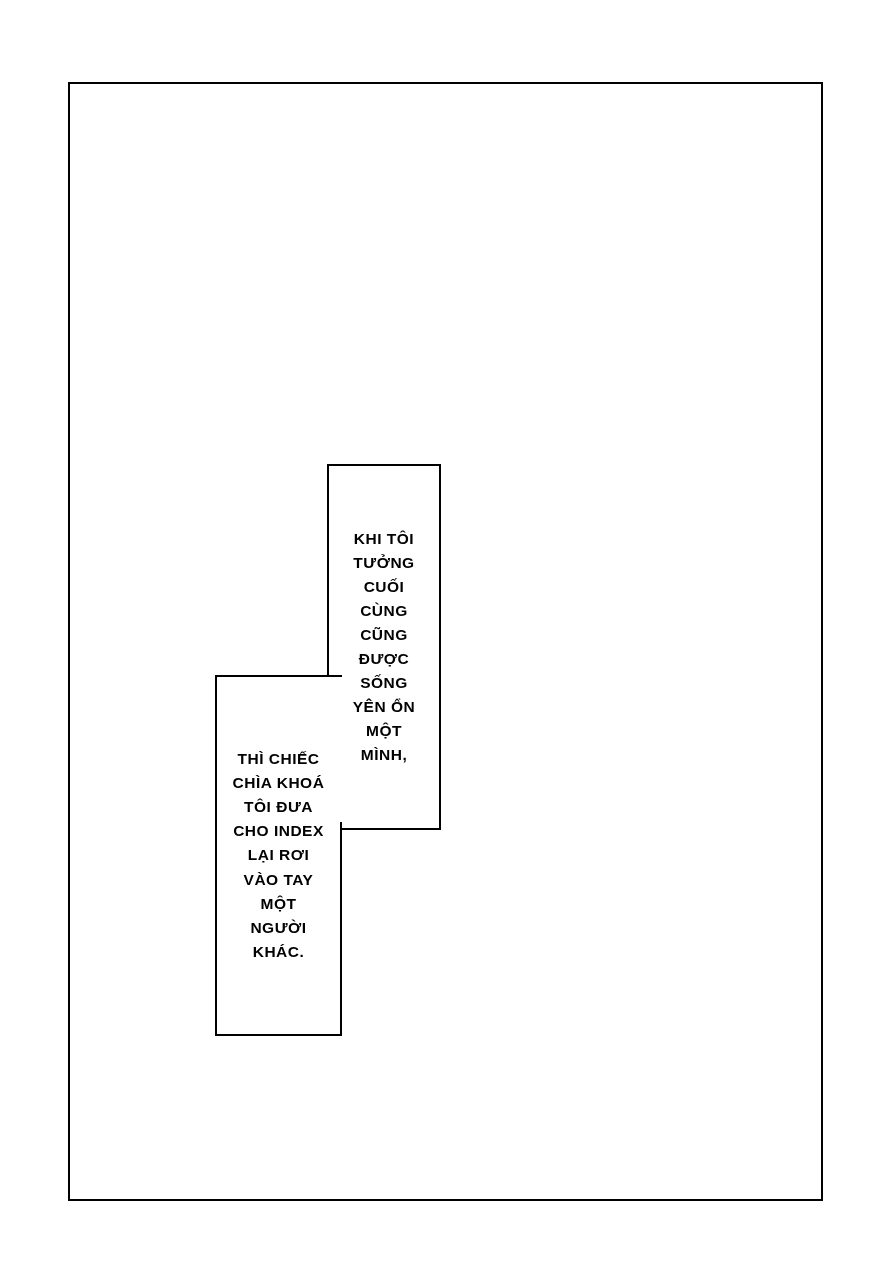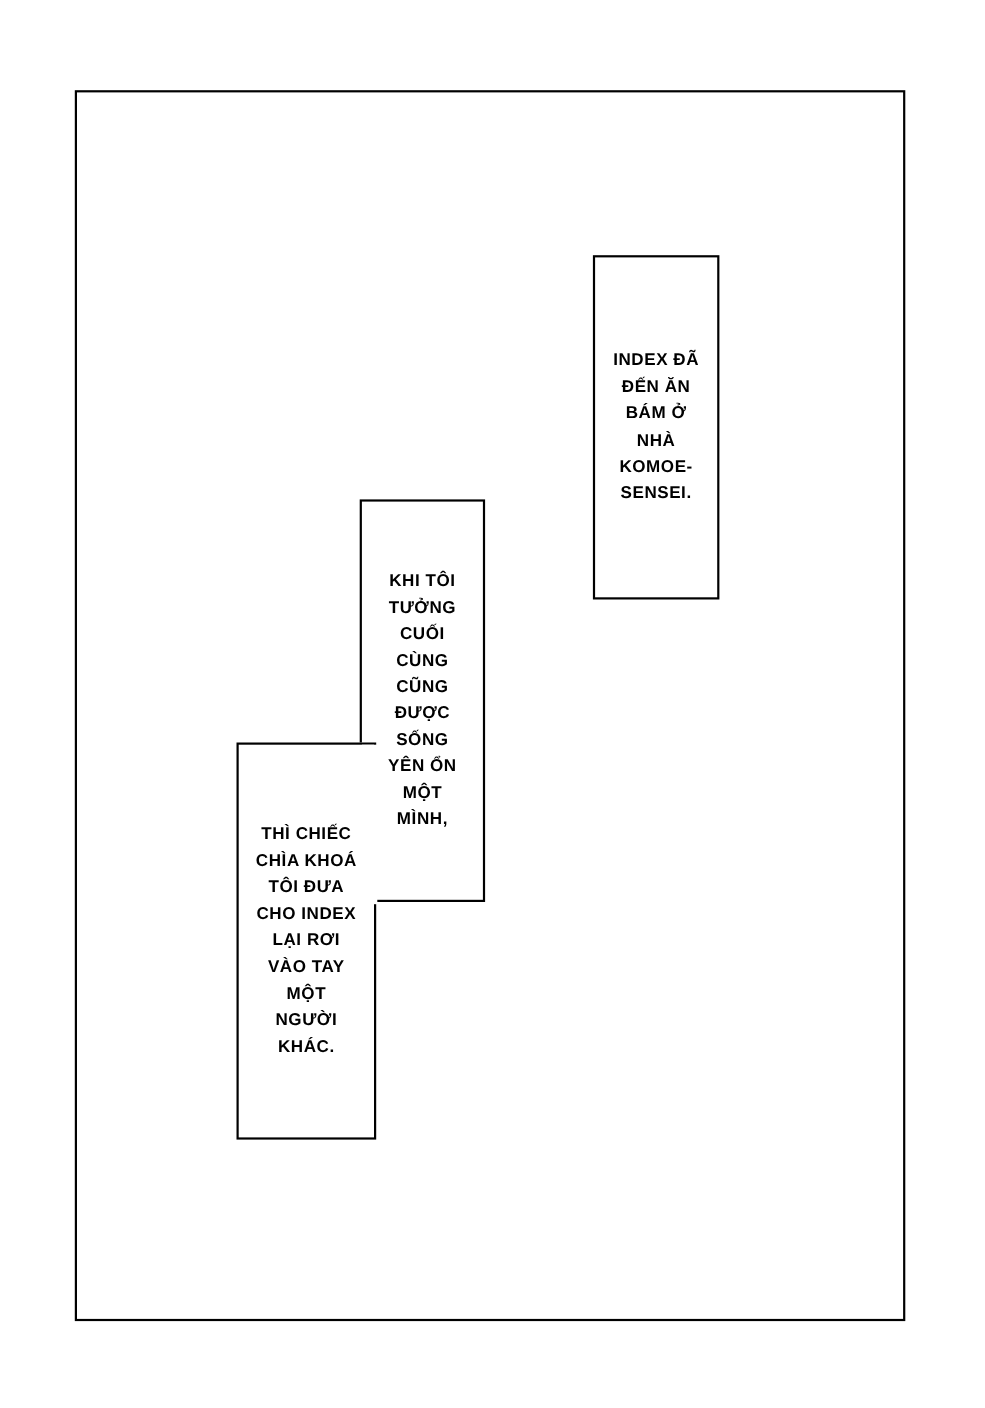--- a/index.html
+++ b/index.html
@@ -94,30 +94,22 @@
     height: 145px;
     background: #ffffff;
     border: none;
   }
 </style>
 </head>
 <body>
 
 <div id="page-frame">
 
-  <div class="balloon" id="balloon-komoe" style="left:469px; top:148px;">
-    <span class="balloon-text">INDEX ĐÃ
-ĐẾN ĂN
-BÁM Ở
-NHÀ
-KOMOE-
-SENSEI.</span>
-  </div>
 
-  <div class="balloon" id="balloon-quiet" style="left:257px; top:370px;">
+  <div class="balloon" id="balloon-quiet" style="left:257px; top:380px;">
     <span class="balloon-text">KHI TÔI
 TƯỞNG
 CUỐI
 CÙNG
 CŨNG
 ĐƯỢC
 SỐNG
 YÊN ỔN
 MỘT
 MÌNH,</span>

